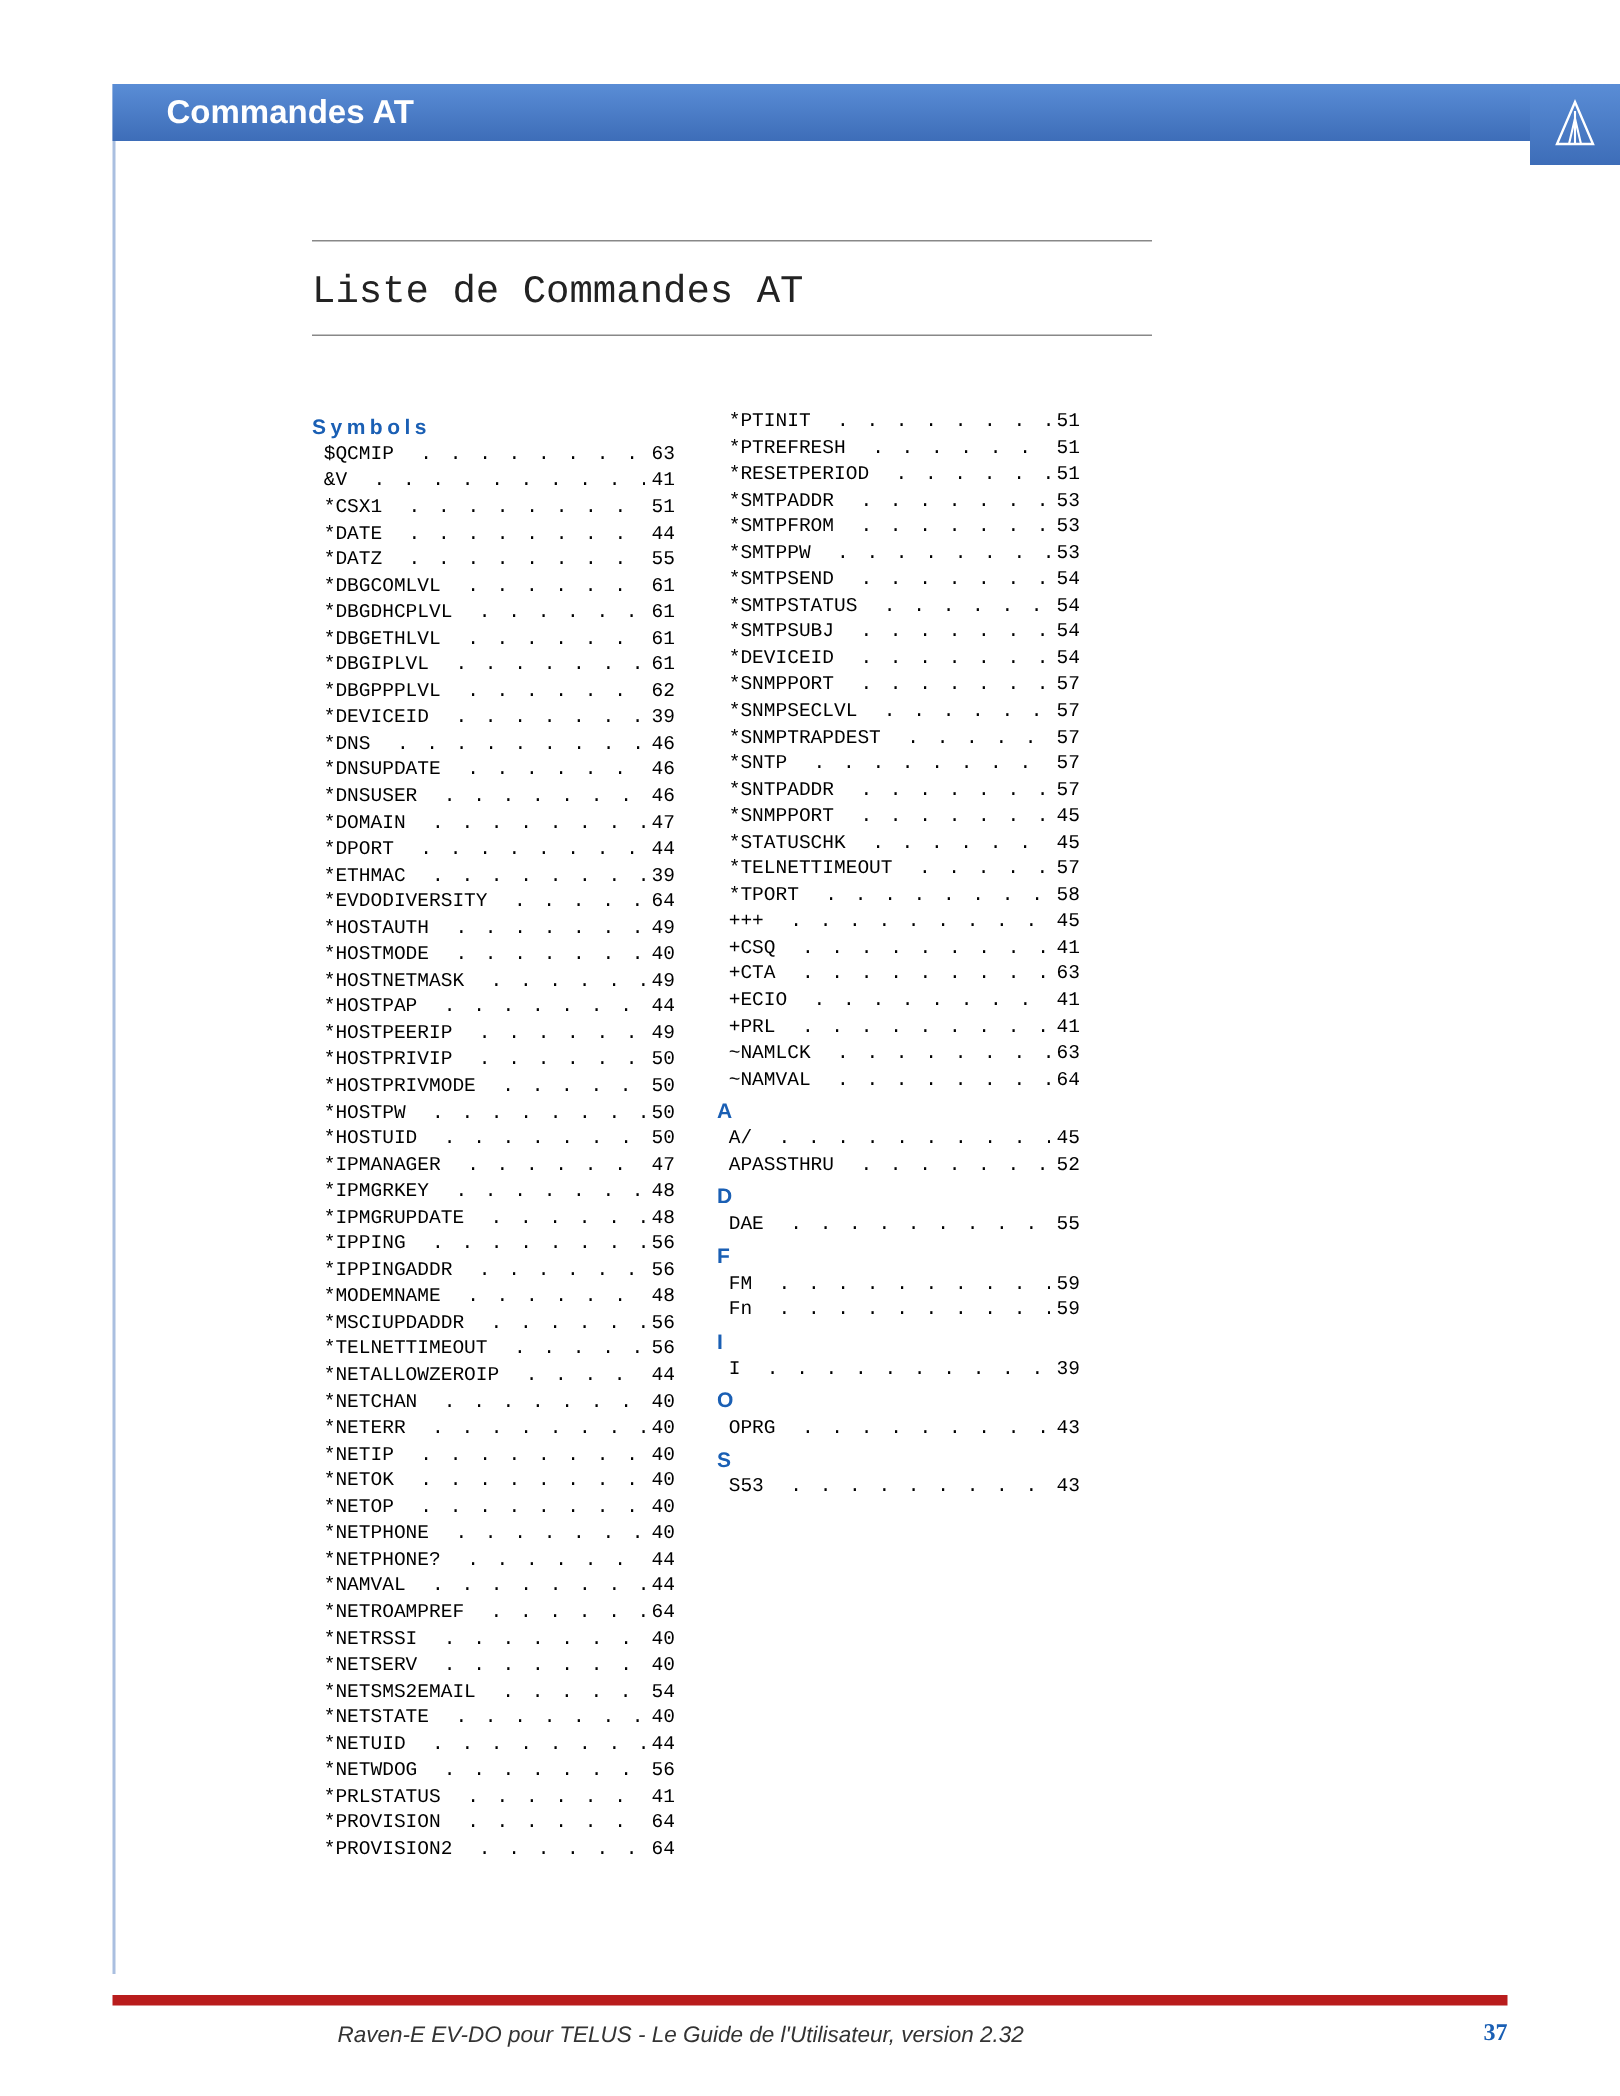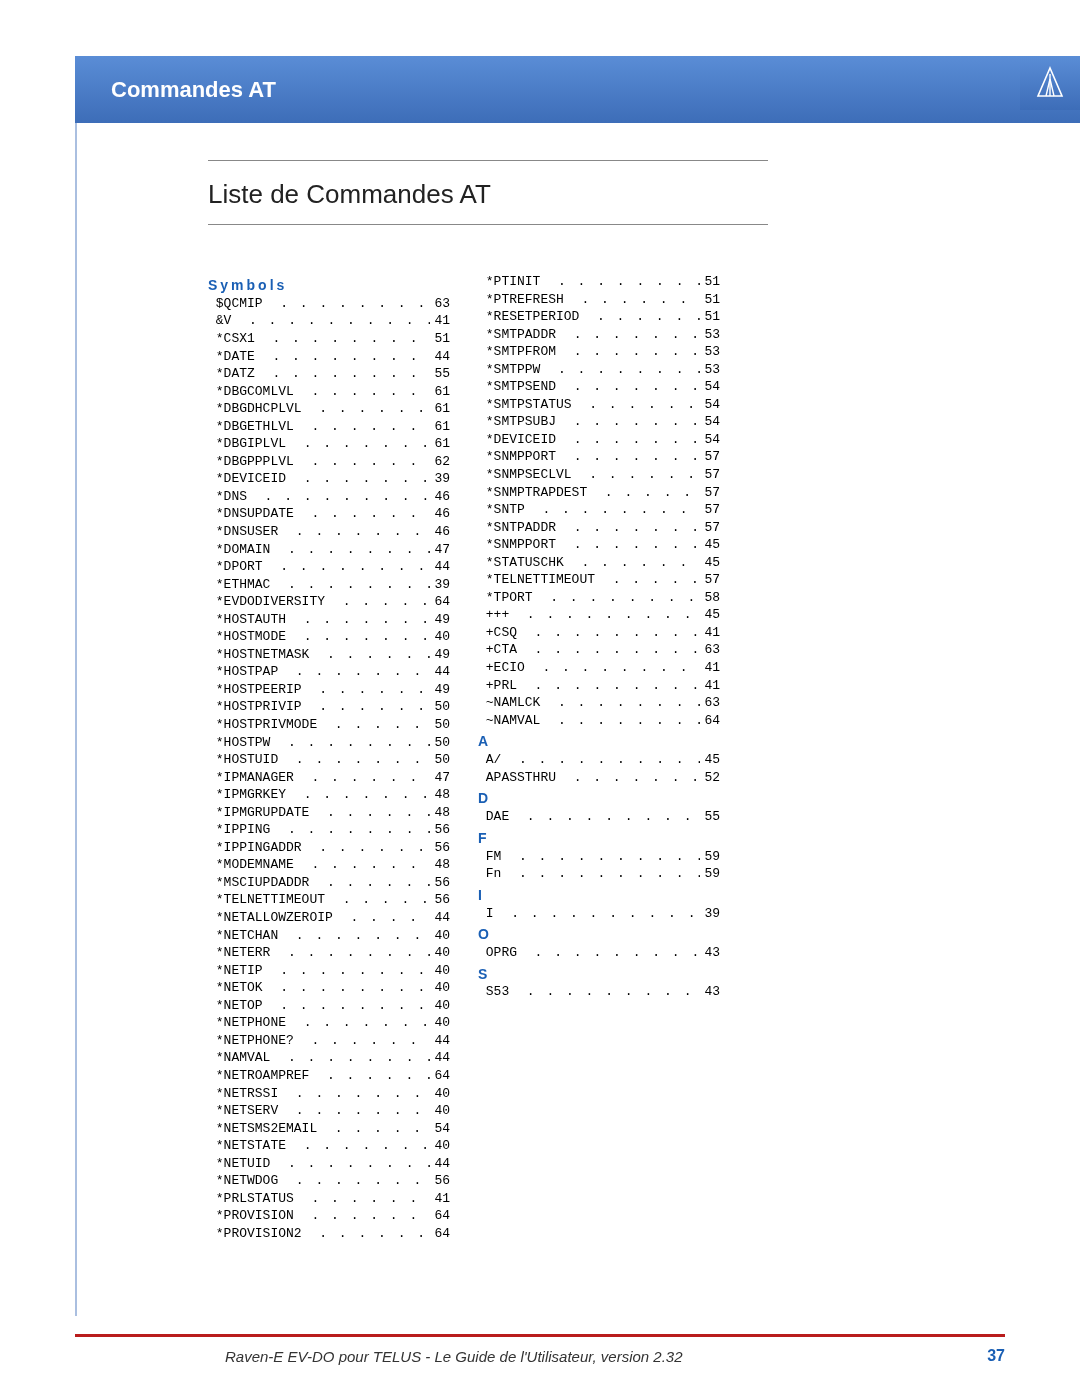--- a/index.html
+++ b/index.html
@@ -8,21 +8,21 @@
     height: 1397px;
     background: #ffffff;
     font-family: Arial, Helvetica, sans-serif;
     position: relative;
   }
   .header-bar {
     position: absolute;
     top: 56px;
     left: 75px;
     right: 0;
-    height: 67px;
+    height: 38px;
     background: linear-gradient(to bottom, #5a8dd6 0%, #3d6db8 100%);
     display: flex;
     align-items: center;
     padding-left: 36px;
   }
   .header-title {
     color: #ffffff;
     font-size: 22px;
     font-weight: bold;
   }
@@ -54,20 +54,21 @@
   .rule {
     border: none;
     border-top: 1px solid #888;
     margin-bottom: 18px;
   }
   .section-title {
     font-size: 26px;
     color: #222;
     font-weight: normal;
     margin-bottom: 14px;
+    font-family: Liberation Mono, monospace;
   }
   .rule2 {
     border: none;
     border-top: 1px solid #888;
     margin-bottom: 48px;
   }
   .columns {
     display: flex;
     gap: 28px;
     font-family: "Courier New", Courier, monospace;
@@ -105,36 +106,37 @@
   }
   .entry .dots::after {
     content: " . . . . . . . . . . . . . . . . . . . . . . . .";
   }
   .entry .page { padding-left: 4px; }
   .footer {
     position: absolute;
     bottom: 32px;
     left: 75px;
     right: 75px;
-    border-top: 3px solid #b91c1c;
+    border-top: 7px solid #b91c1c;
     padding-top: 10px;
     display: flex;
     justify-content: space-between;
     align-items: center;
   }
   .footer-text {
     font-style: italic;
     color: #333;
     font-size: 15px;
     margin-left: 150px;
   }
   .footer-page {
     color: #1a5fb4;
     font-weight: bold;
     font-size: 16px;
+    font-family: Liberation Serif, serif;
   }
 </style>
 </head>
 <body>
 
 <div class="sidebar-rule"></div>
 
 <div class="header-bar">
   <span class="header-title">Commandes AT</span>
 </div>

